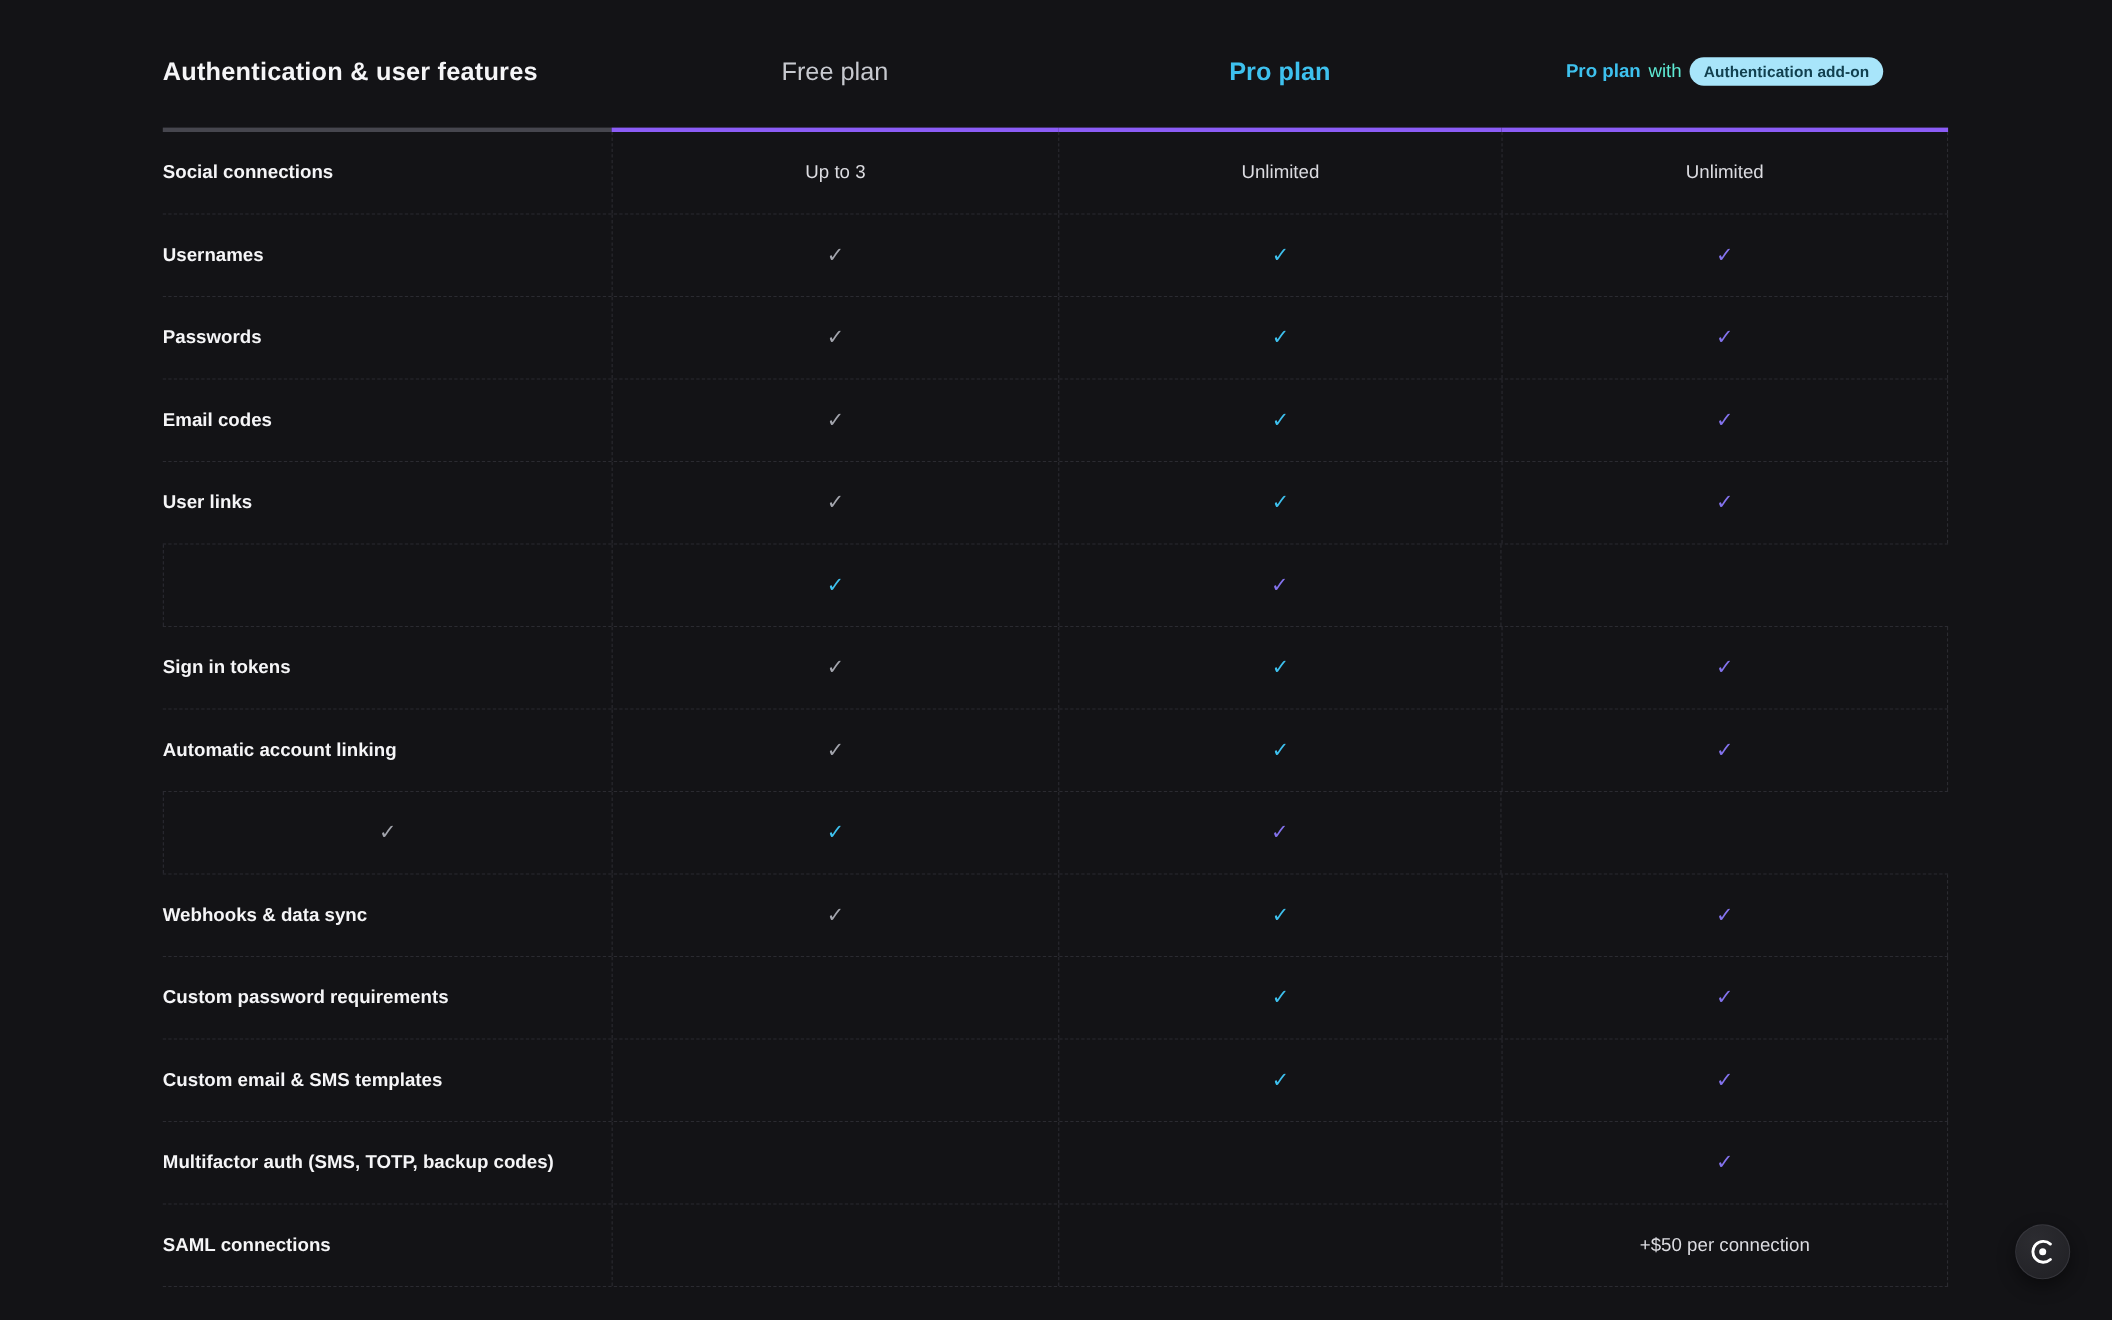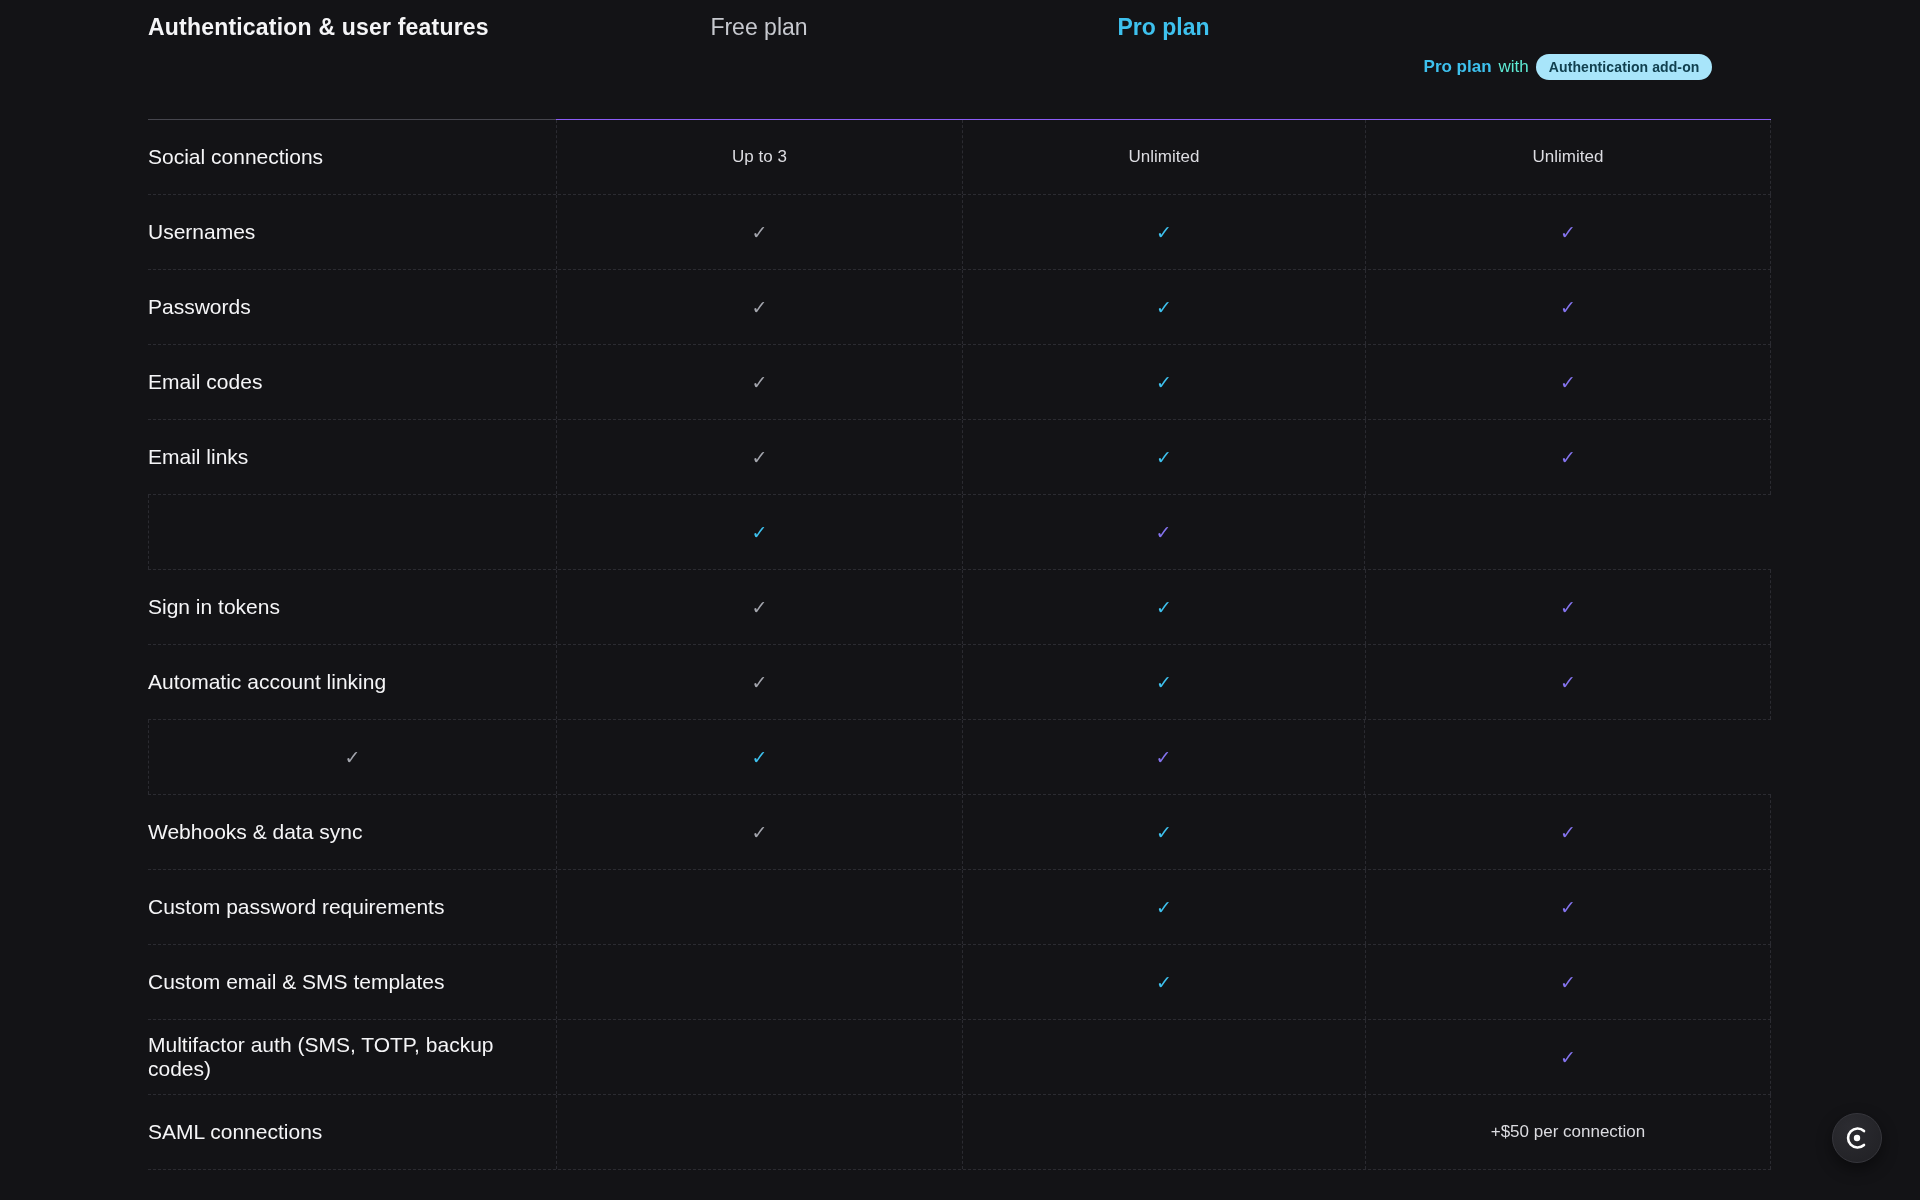--- a/index.html
+++ b/index.html
@@ -13,22 +13,22 @@
   }
 
   .table-wrap { position: absolute; left: 148px; top: 0; width: 1623px; }
 
   .header-row {
     display: grid;
     grid-template-columns: 408px 406px 403px 406px;
     height: 120px;
   }
   .header-cell {
-    display: flex; justify-content: center;
-    border-bottom: 1px solid #8b5cf6;
+    display: flex; align-items: center; justify-content: center;
+    border-bottom: 4px solid #8b5cf6;
     padding-top: 14px;
   }
   .header-cell.feature { justify-content: flex-start; border-bottom-color: #46464E; }
 
   .section-title {
     color: var(--text-1, #F5F5F7);
     font-size: 23px; font-weight: 600; letter-spacing: .2px;
   }
   .col-label { font-size: 23px; color: #C7C9CF; font-weight: 400; }
   .col-label.pro { color: var(--pro, #3EC1EE); font-weight: 600; }
@@ -48,21 +48,21 @@
     display: grid;
     grid-template-columns: 408px 406px 403px 406px;
     height: 75px;
     border-bottom: 1px dashed #2B2B31;
   }
   .cell { display: flex; align-items: center; justify-content: center; }
   .cell.feature-cell { justify-content: flex-start; gap: 10px; }
   .val-cell { border-left: 1px dashed #2B2B31; }
   .val-cell.last { border-right: 1px dashed #2B2B31; }
 
-  .feature-label { color: var(--text-1, #F5F5F7); font-size: 21px; }
+  .feature-label { color: var(--text-1, #F5F5F7); font-size: 17px; font-weight: bold; }
 
   .val { color: var(--text-2, #DCDCE1); font-size: 17px; }
   .check { font-family: "DejaVu Sans", sans-serif; font-size: 19px; }
   .check.free  { color: var(--free-check, #A3A5AD); }
   .check.pro   { color: var(--pro, #3EC1EE); }
   .check.addon { color: var(--addon, #8473EE); }
 
   .info-icon {
     width: 17px; height: 17px;
     background: #55555D;
@@ -169,21 +169,21 @@
     <div class="cell val-cell">
       <span class="check pro">✓</span>
     </div>
     <div class="cell val-cell last">
       <span class="check addon">✓</span>
     </div>
   </div>
 
   <div class="row">
     <div class="cell feature-cell">
-      <span class="feature-label">Email links</span>
+      <span class="feature-label">User links</span>
 
     </div>
     <div class="cell val-cell">
       <span class="check free">✓</span>
     </div>
     <div class="cell val-cell">
       <span class="check pro">✓</span>
     </div>
     <div class="cell val-cell last">
       <span class="check addon">✓</span>

